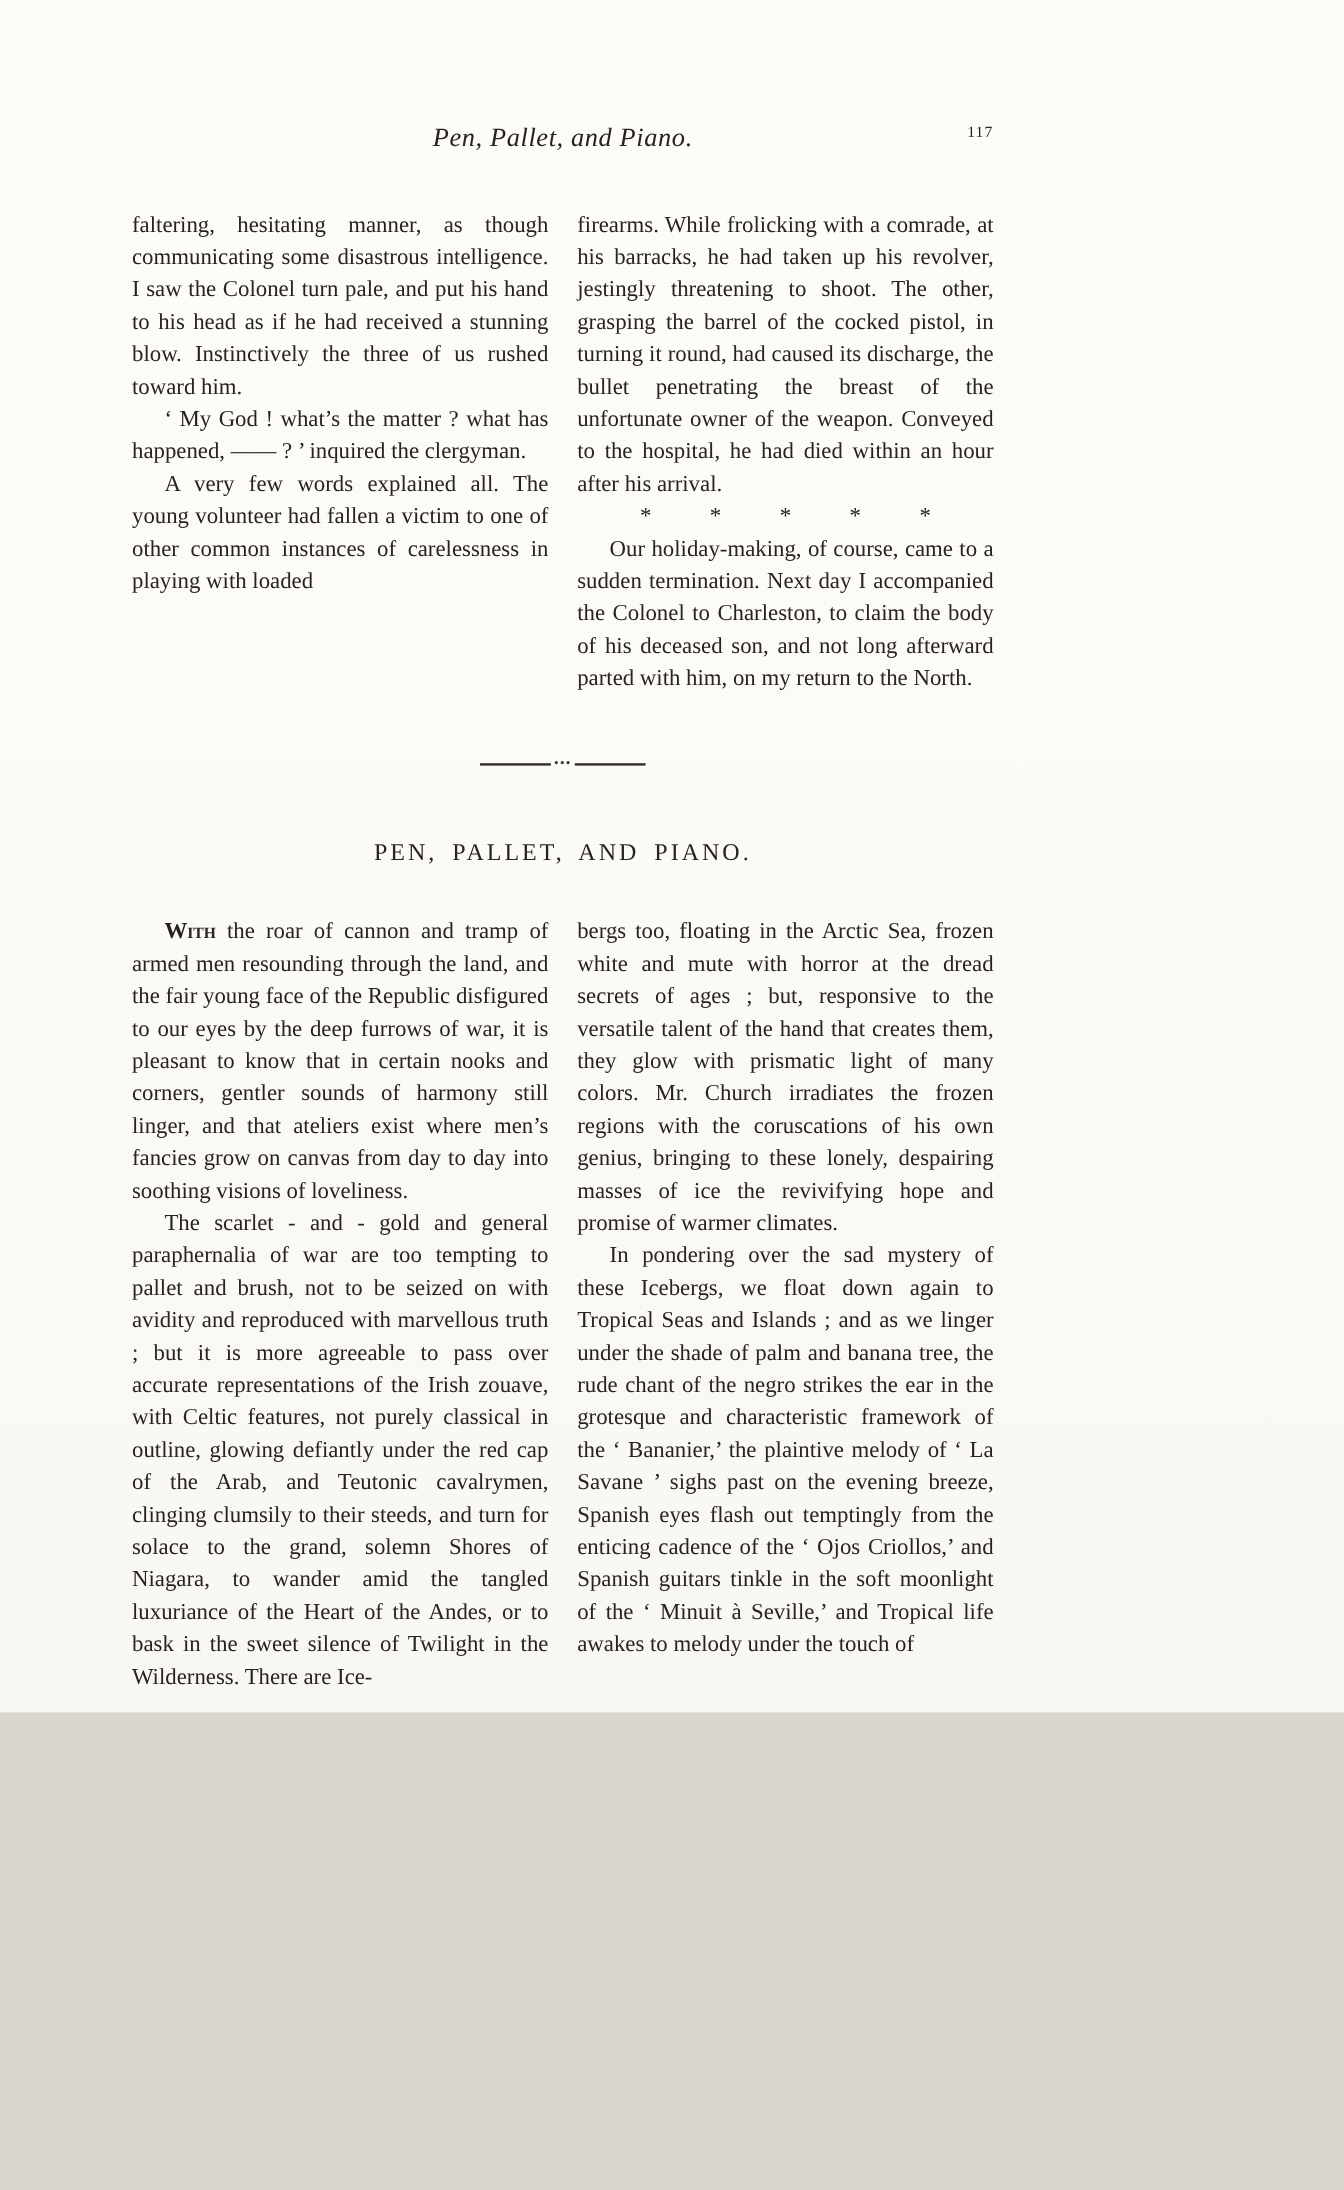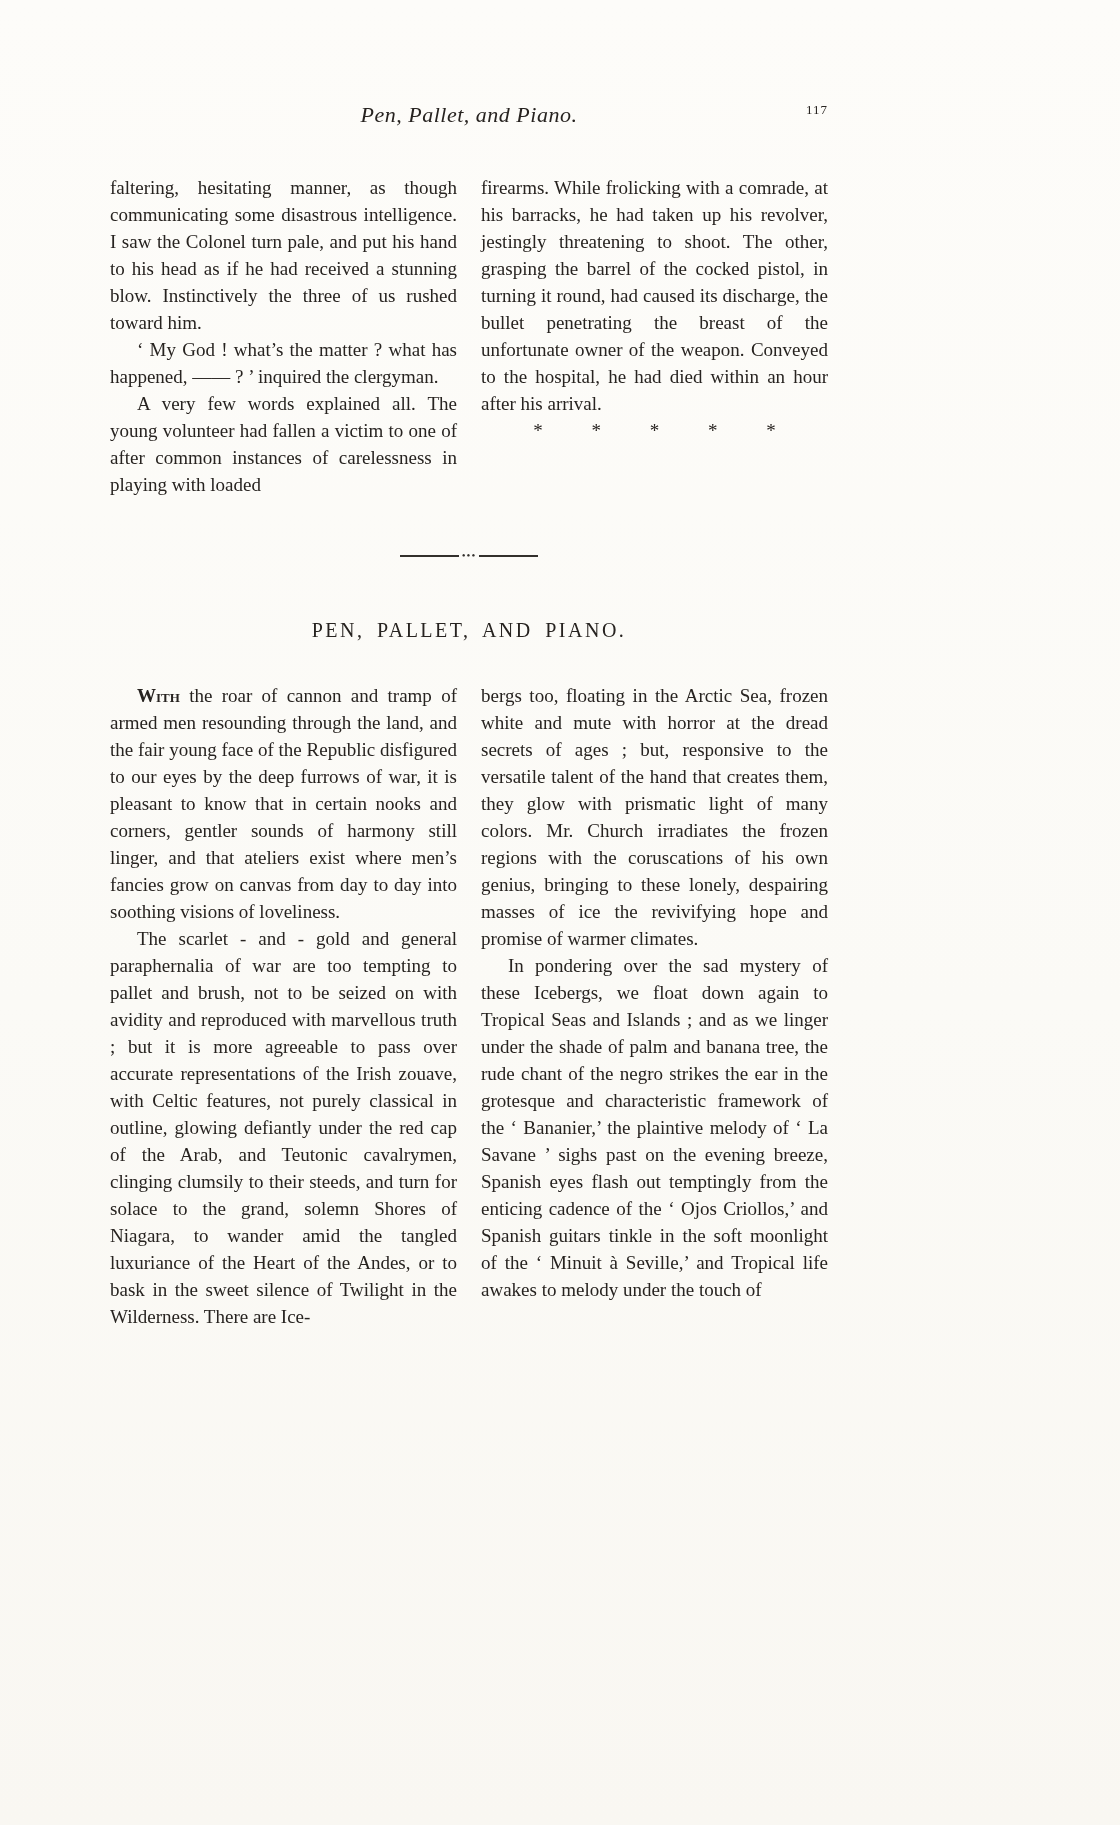--- a/index.html
+++ b/index.html
@@ -3,21 +3,21 @@
 <meta charset="utf-8">
 <style>
   html, body { margin: 0; padding: 0; }
   body {
     background: #d8d5cf;
     font-family: "Liberation Serif", "DejaVu Serif", serif;
   }
   .page {
     position: relative;
     width: 1120px;
-    height: 1825px;
+    height: 1427px;
     margin: 0 auto;
     background: linear-gradient(180deg, #fdfcf9 0%, #fbfaf6 55%, #f9f7f2 100%);
     color: #272320;
     overflow: hidden;
     box-sizing: border-box;
     padding-left: 44px;
   }
   .content {
     position: absolute;
     left: 110px;
@@ -103,25 +103,26 @@
 
     <header class="running-header">
       <span class="header-title">Pen, Pallet, and Piano.</span>
       <span class="page-number">117</span>
     </header>
 
     <section class="columns top-section">
       <div class="col">
         <p class="cont">faltering, hesitating manner, as though communicating some disastrous intelligence.  I saw the Colonel turn pale, and put his hand to his head as if he had received a stunning blow.  Instinctively the three of us rushed toward him.</p>
         <p>‘ My God !  what’s the matter ?  what has happened, —— ? ’  inquired the clergyman.</p>
-        <p>A very few words explained all. The young volunteer had fallen a victim to one of after common instances of carelessness in playing with loaded</p>
+        <p>A very few words explained all. The young volunteer had fallen a victim to one of other common instances of carelessness in playing with loaded</p>
       </div>
       <div class="col">
         <p class="cont">firearms.   While frolicking with a comrade, at his barracks, he had taken up his revolver, jestingly threatening to shoot.  The other, grasping the barrel of the cocked pistol, in turning it round, had caused its discharge, the bullet penetrating the breast of the unfortunate owner of the weapon. Conveyed to the hospital, he had died within an hour after his arrival.</p>
         <div class="asterisk-row">* * * * *</div>
+        <p>Our holiday-making, of course, came to a sudden termination.  Next day I accompanied the Colonel to Charleston, to claim the body of his deceased son, and not long afterward parted with him, on my return to the North.</p>
       </div>
     </section>
 
     <div class="divider">
       <span class="rule"></span>
       <span class="ornament">•••</span>
       <span class="rule"></span>
     </div>
 
     <h1 class="article-title">PEN, PALLET, AND PIANO.</h1>

